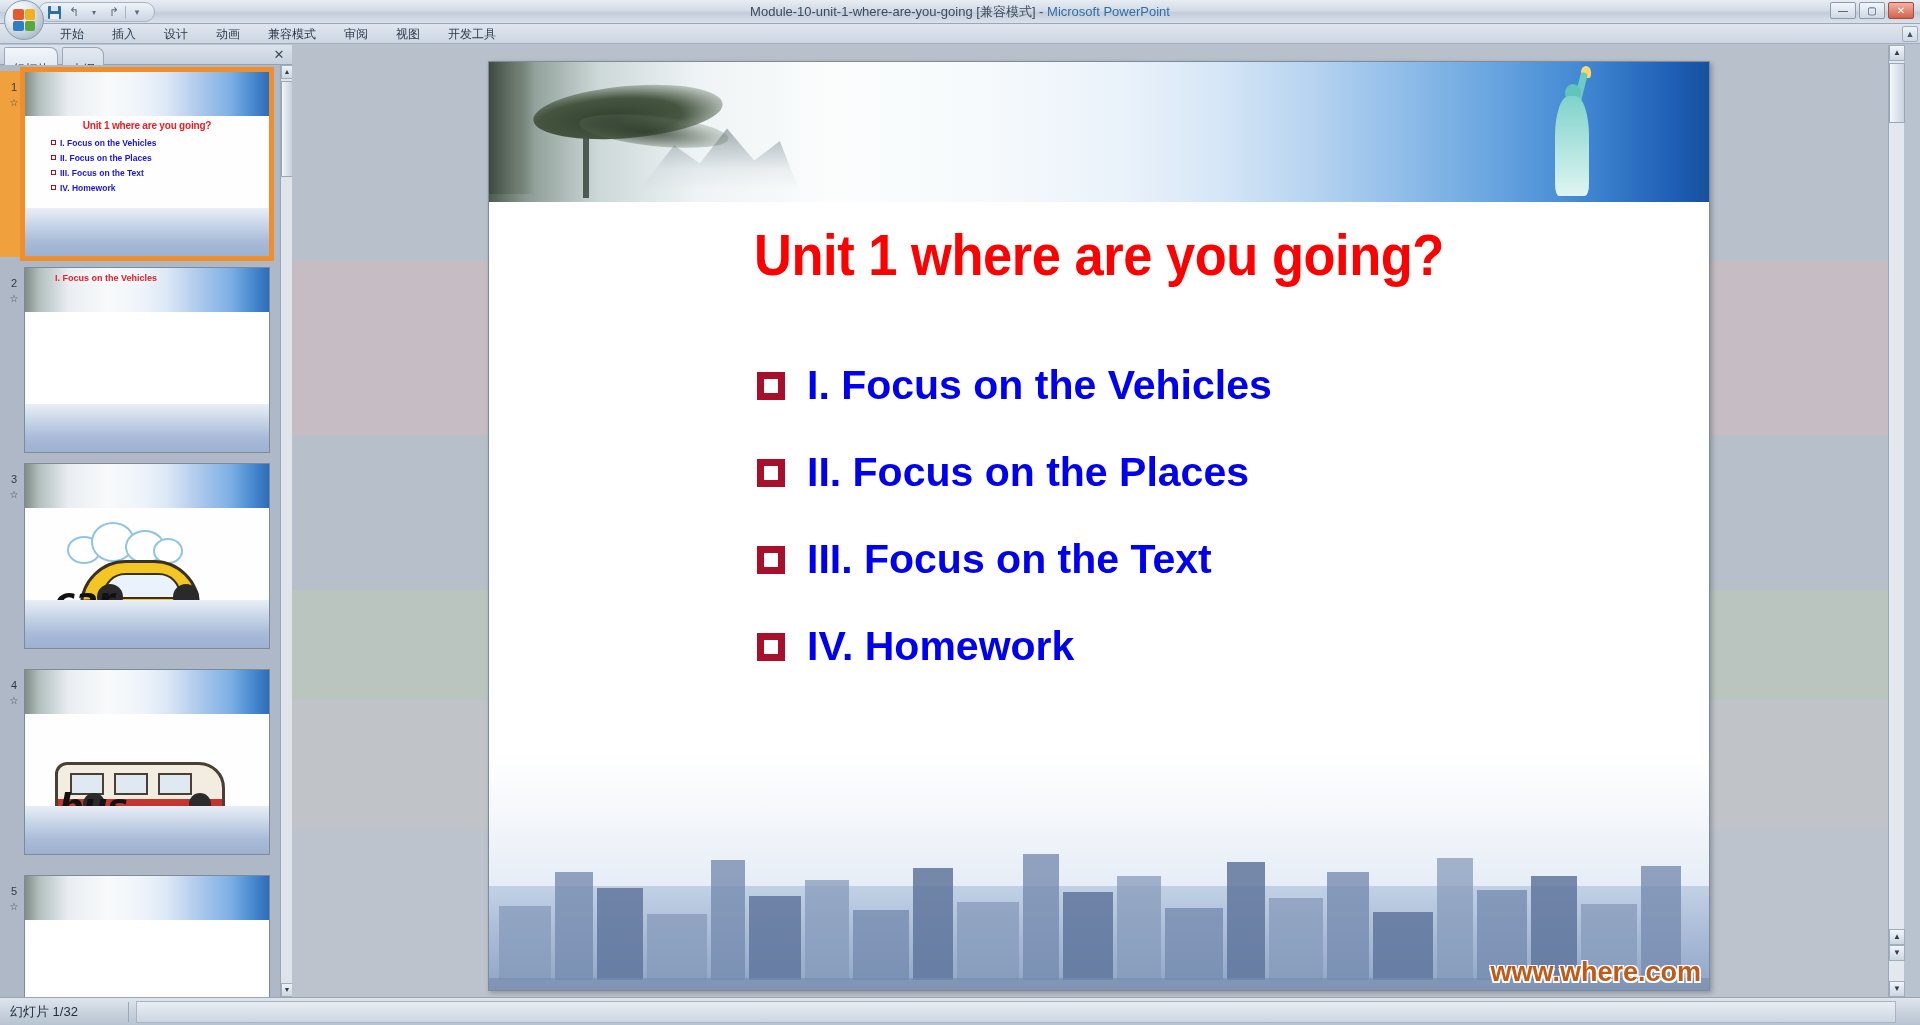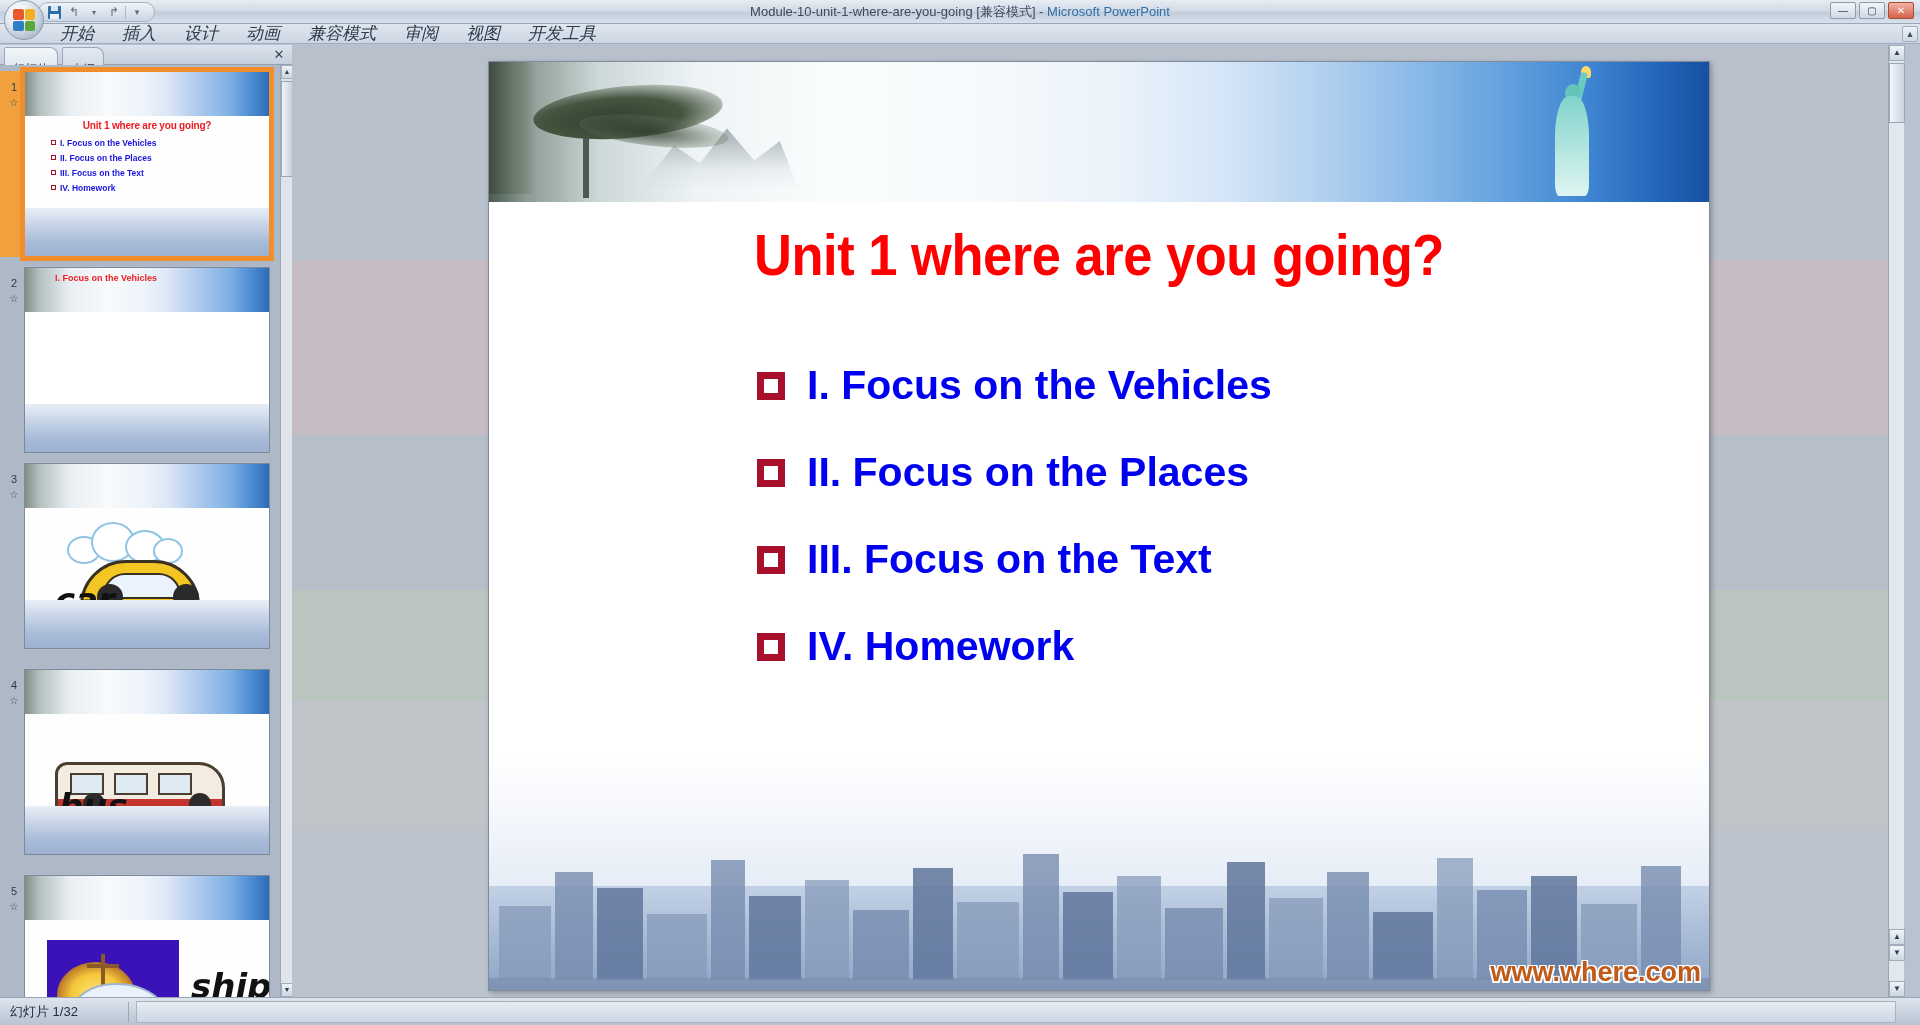--- a/index.html
+++ b/index.html
@@ -58,21 +58,21 @@
   .ol1{background:#e8592b;} .ol2{background:#f2b01e;} .ol3{background:#2f7dc4;} .ol4{background:#5aa83c;}
 
   
   .ribbon {
     position: absolute; left: 0; top: 24px; width: 1920px; height: 20px;
     background: linear-gradient(to bottom,#dfe6ef 0%, #ccd6e2 100%);
     border-bottom: 1px solid #9fadbf;
   }
   .tabs { position: absolute; left: 46px; top: 0; display: flex; height: 20px; align-items: center; }
   .tab {
-    font-size: 17px; color: #2c3a4c; padding: 0 14px; line-height: 20px; white-space: nowrap; font-style: italic;
+    font-size: 12px; color: #2c3a4c; padding: 0 14px; line-height: 20px; white-space: nowrap;
   }
 
   .ribbon-collapse {
     position: absolute; right: 2px; top: 26px; width: 16px; height: 16px;
     background: linear-gradient(to bottom,#eef3f8,#cfd9e4); border:1px solid #9fadbf; border-radius:2px;
     font-size:9px; color:#43536a; text-align:center; line-height:14px;
   }
 
   
   .left-panel {
@@ -406,29 +406,20 @@
         </div>
         <div class="mini-word" style="position:absolute;left:34px;bottom:-20px;">bus</div>
       </div>
       <div class="mini-city"></div>
     </div>
 
     <div class="thumb-num" style="top:820px;">5</div>
     <div class="thumb-star" style="top:836px;">☆</div>
     <div class="thumb-box" style="top:810px;">
       <div class="mini-banner"></div>
-      <div class="mini-body">
-        <div class="shipbg">
-          <div class="shipglow"></div>
-          <div class="shipmast"></div>
-          <div class="shipmast2"></div>
-          <div class="shiphull"></div>
-        </div>
-        <div class="mini-word" style="position:absolute;left:166px;top:46px;">ship</div>
-      </div>
 
     </div>
 
   </div>
 
   <div class="panel-scroll">
     <div class="ps-up">▲</div>
     <div class="ps-thumb"></div>
     <div class="ps-dn">▼</div>
   </div>

